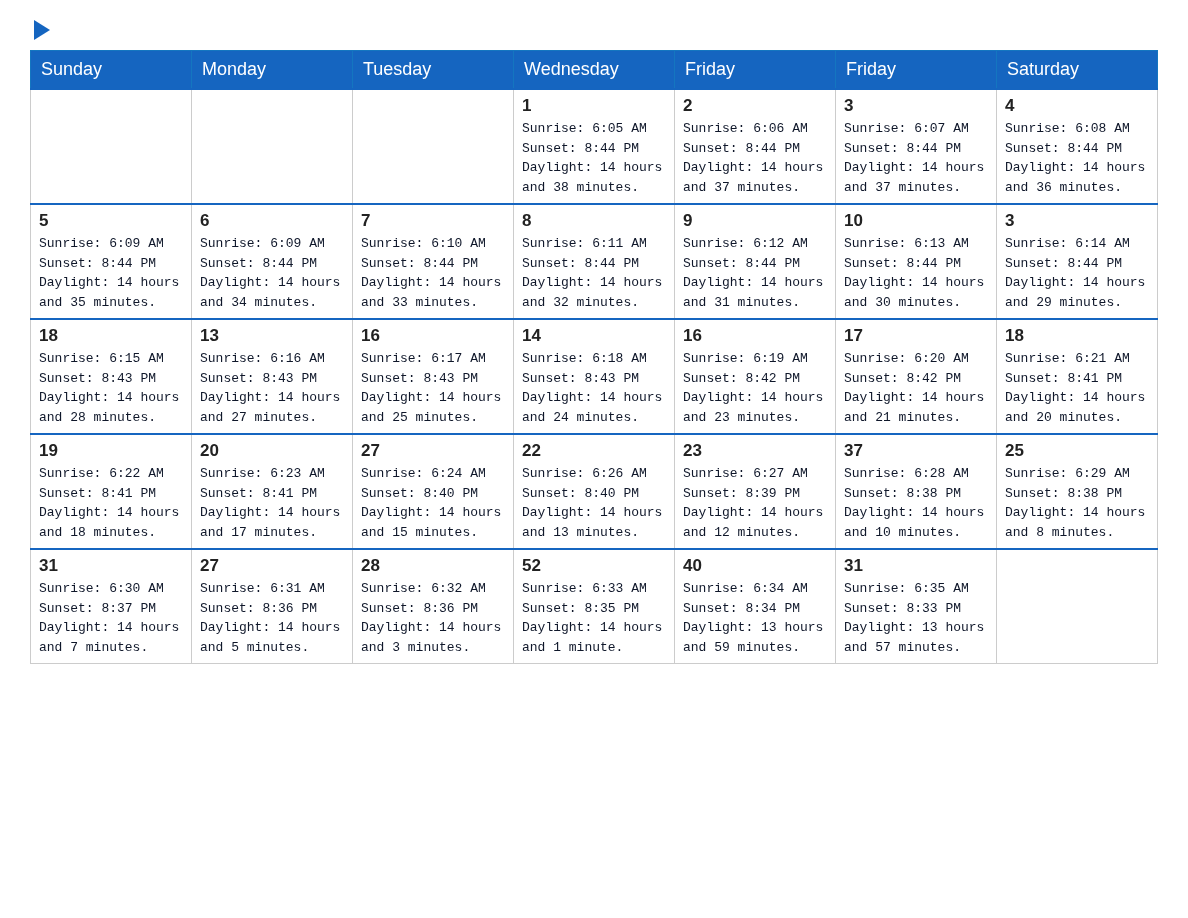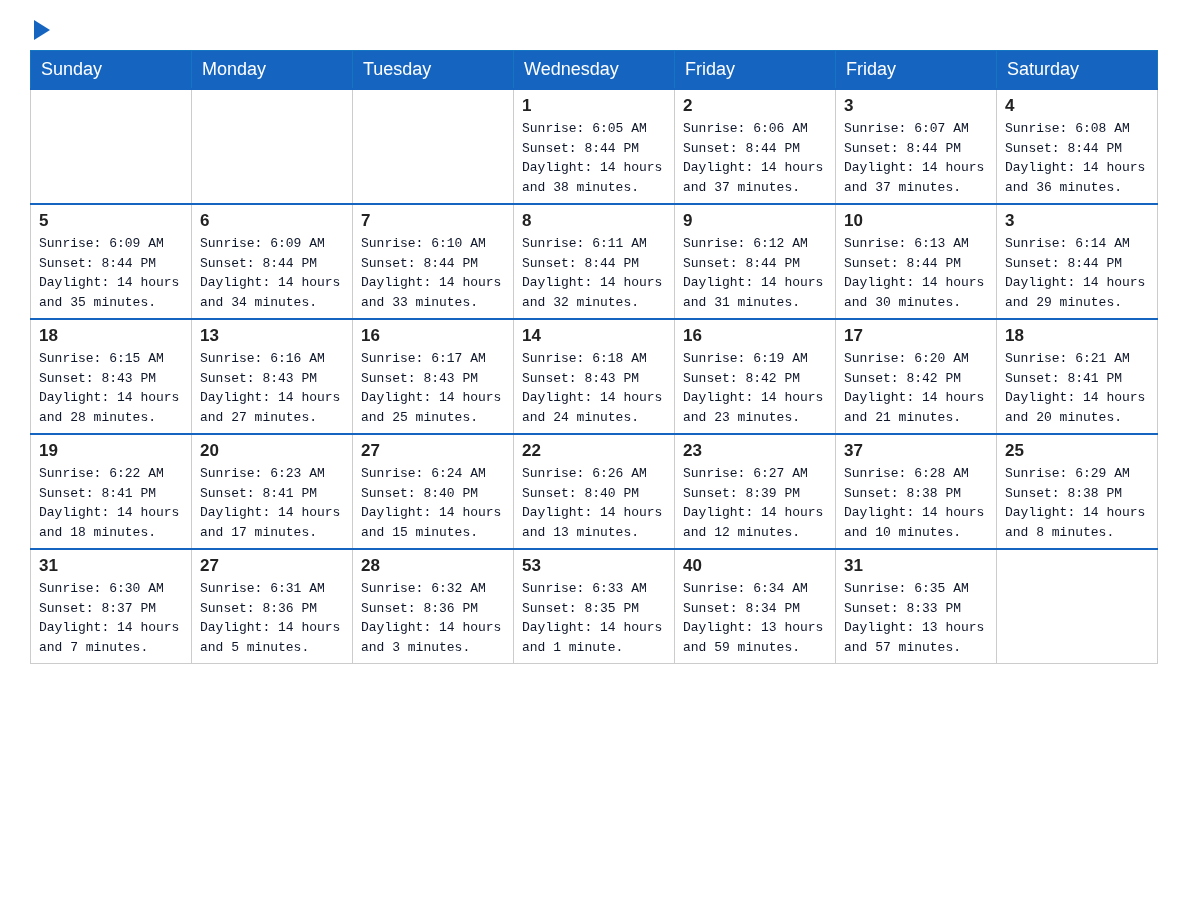--- a/index.html
+++ b/index.html
@@ -257,21 +257,21 @@
         </td>
         <td>
           <div class="day-number">27</div>
           <div class="day-info">Sunrise: 6:31 AM<br>Sunset: 8:36 PM<br>Daylight: 14 hours<br>and 5 minutes.</div>
         </td>
         <td>
           <div class="day-number">28</div>
           <div class="day-info">Sunrise: 6:32 AM<br>Sunset: 8:36 PM<br>Daylight: 14 hours<br>and 3 minutes.</div>
         </td>
         <td>
-          <div class="day-number">53</div>
+          <div class="day-number">52</div>
           <div class="day-info">Sunrise: 6:33 AM<br>Sunset: 8:35 PM<br>Daylight: 14 hours<br>and 1 minute.</div>
         </td>
         <td>
           <div class="day-number">40</div>
           <div class="day-info">Sunrise: 6:34 AM<br>Sunset: 8:34 PM<br>Daylight: 13 hours<br>and 59 minutes.</div>
         </td>
         <td>
           <div class="day-number">31</div>
           <div class="day-info">Sunrise: 6:35 AM<br>Sunset: 8:33 PM<br>Daylight: 13 hours<br>and 57 minutes.</div>
         </td>

